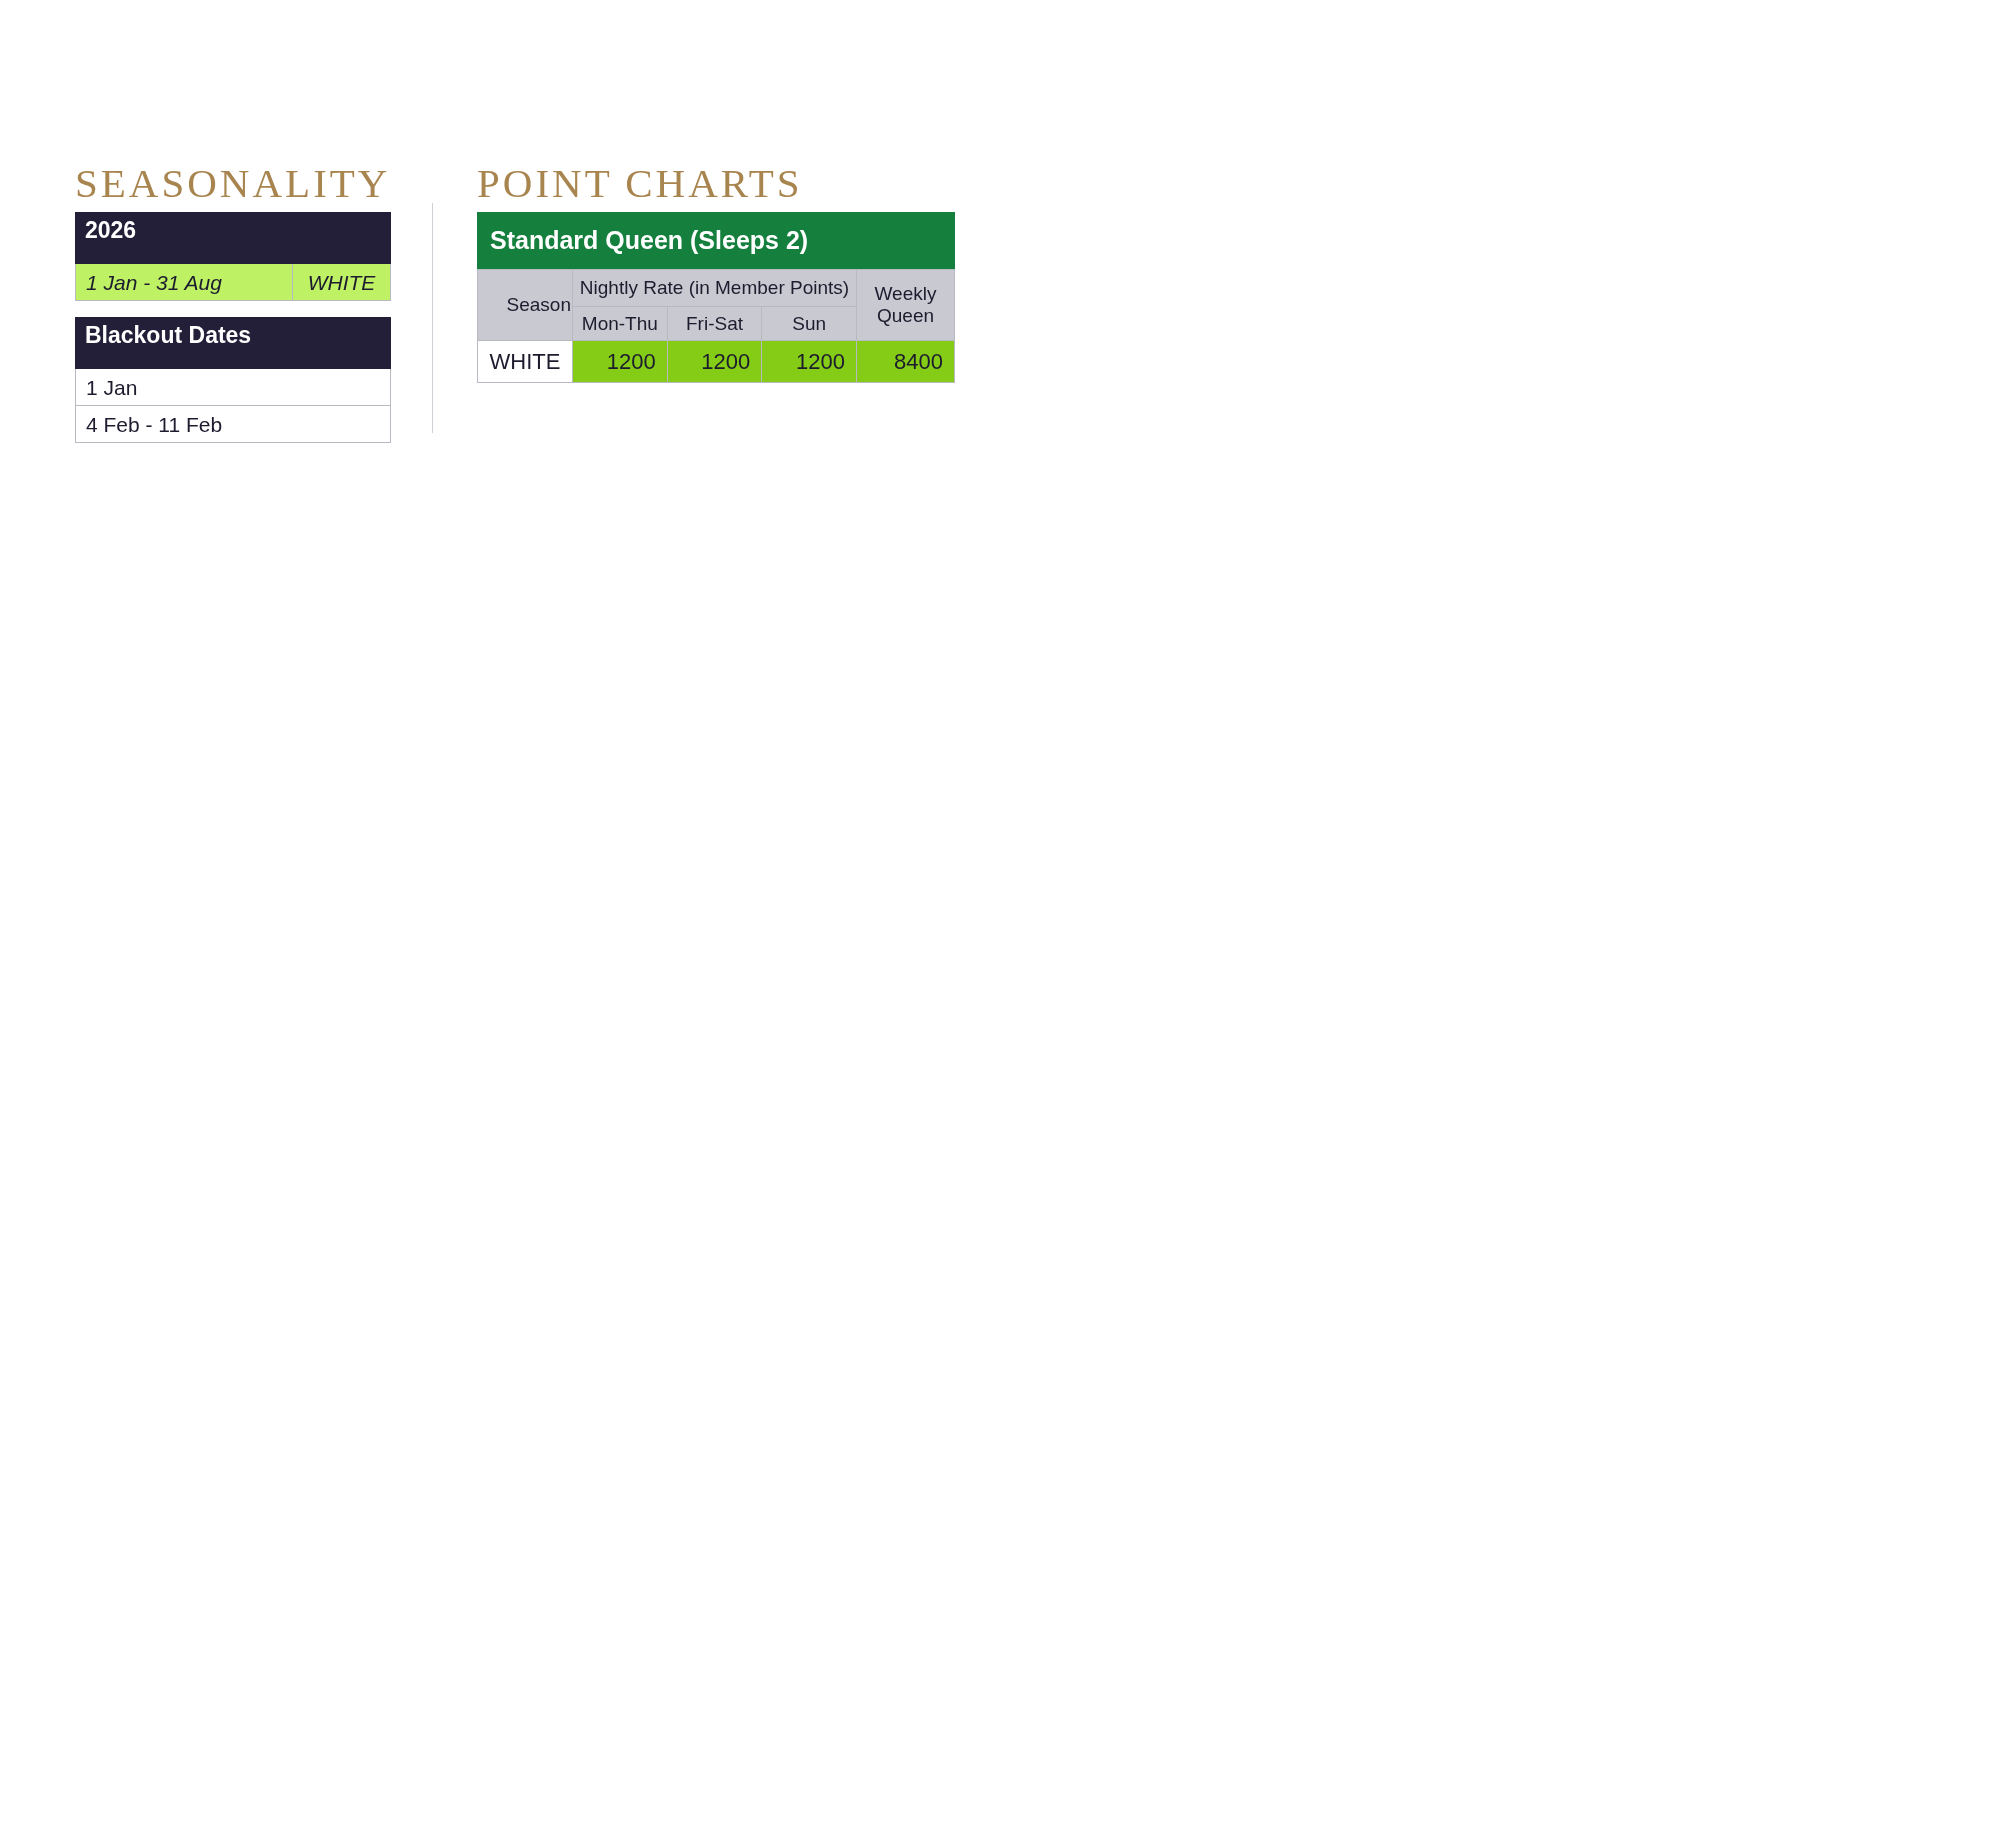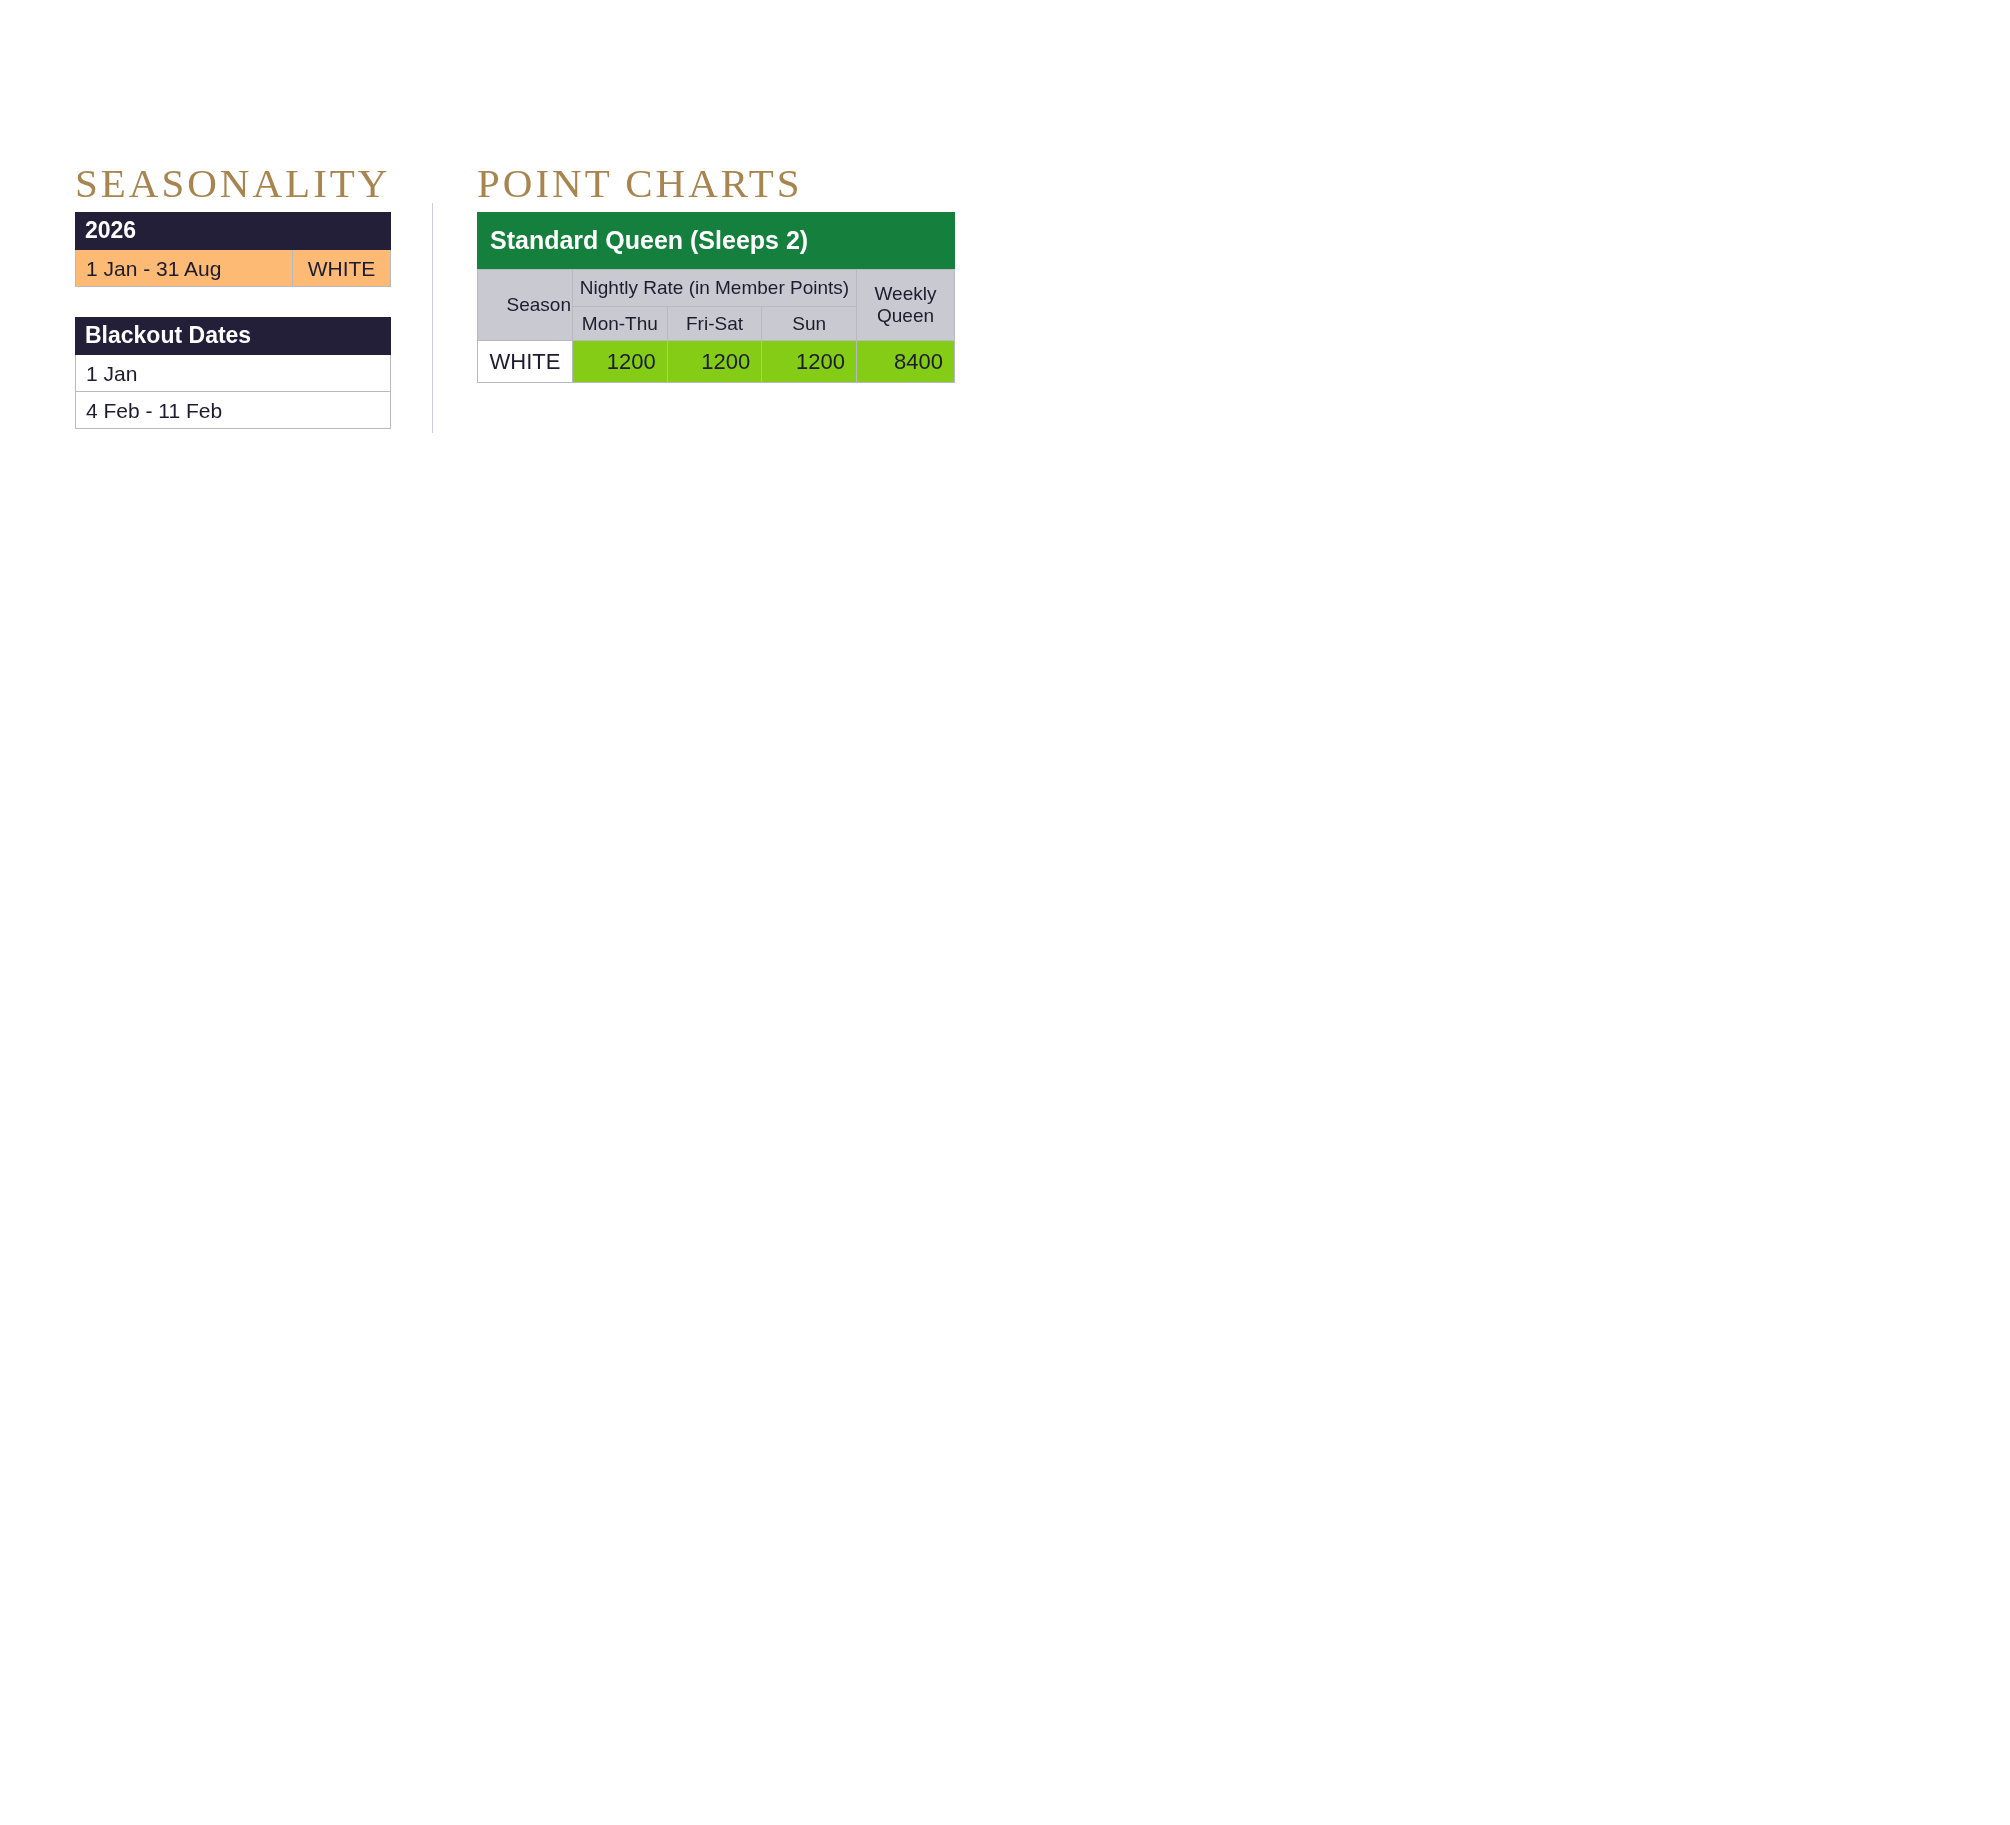--- a/index.html
+++ b/index.html
@@ -55,31 +55,32 @@
   #season-year-block { left: 75px; top: 212px; }
   #blackout-block { left: 75px; top: 317px; }
 
   .block-header {
     background: #231f38;
     color: #ffffff;
     font-size: 23px;
     font-weight: bold;
     padding: 8px 10px 9px 10px;
     box-sizing: border-box;
-    height: 38px;
+    height: 52px;
     line-height: 21px;
   }
 
   .season-row {
     display: flex;
     border: 1px solid #b9b9c2;
     border-top: none;
     box-sizing: border-box;
     height: 37px;
-    background: #fdba74;
+    background: #bef264;
+    font-style: italic;
   }
   .season-row .range {
     flex: 1;
     font-size: 21px;
     padding: 7px 0 0 10px;
     box-sizing: border-box;
     color: #1d1b2e;
   }
   .season-row .label {
     width: 98px;

